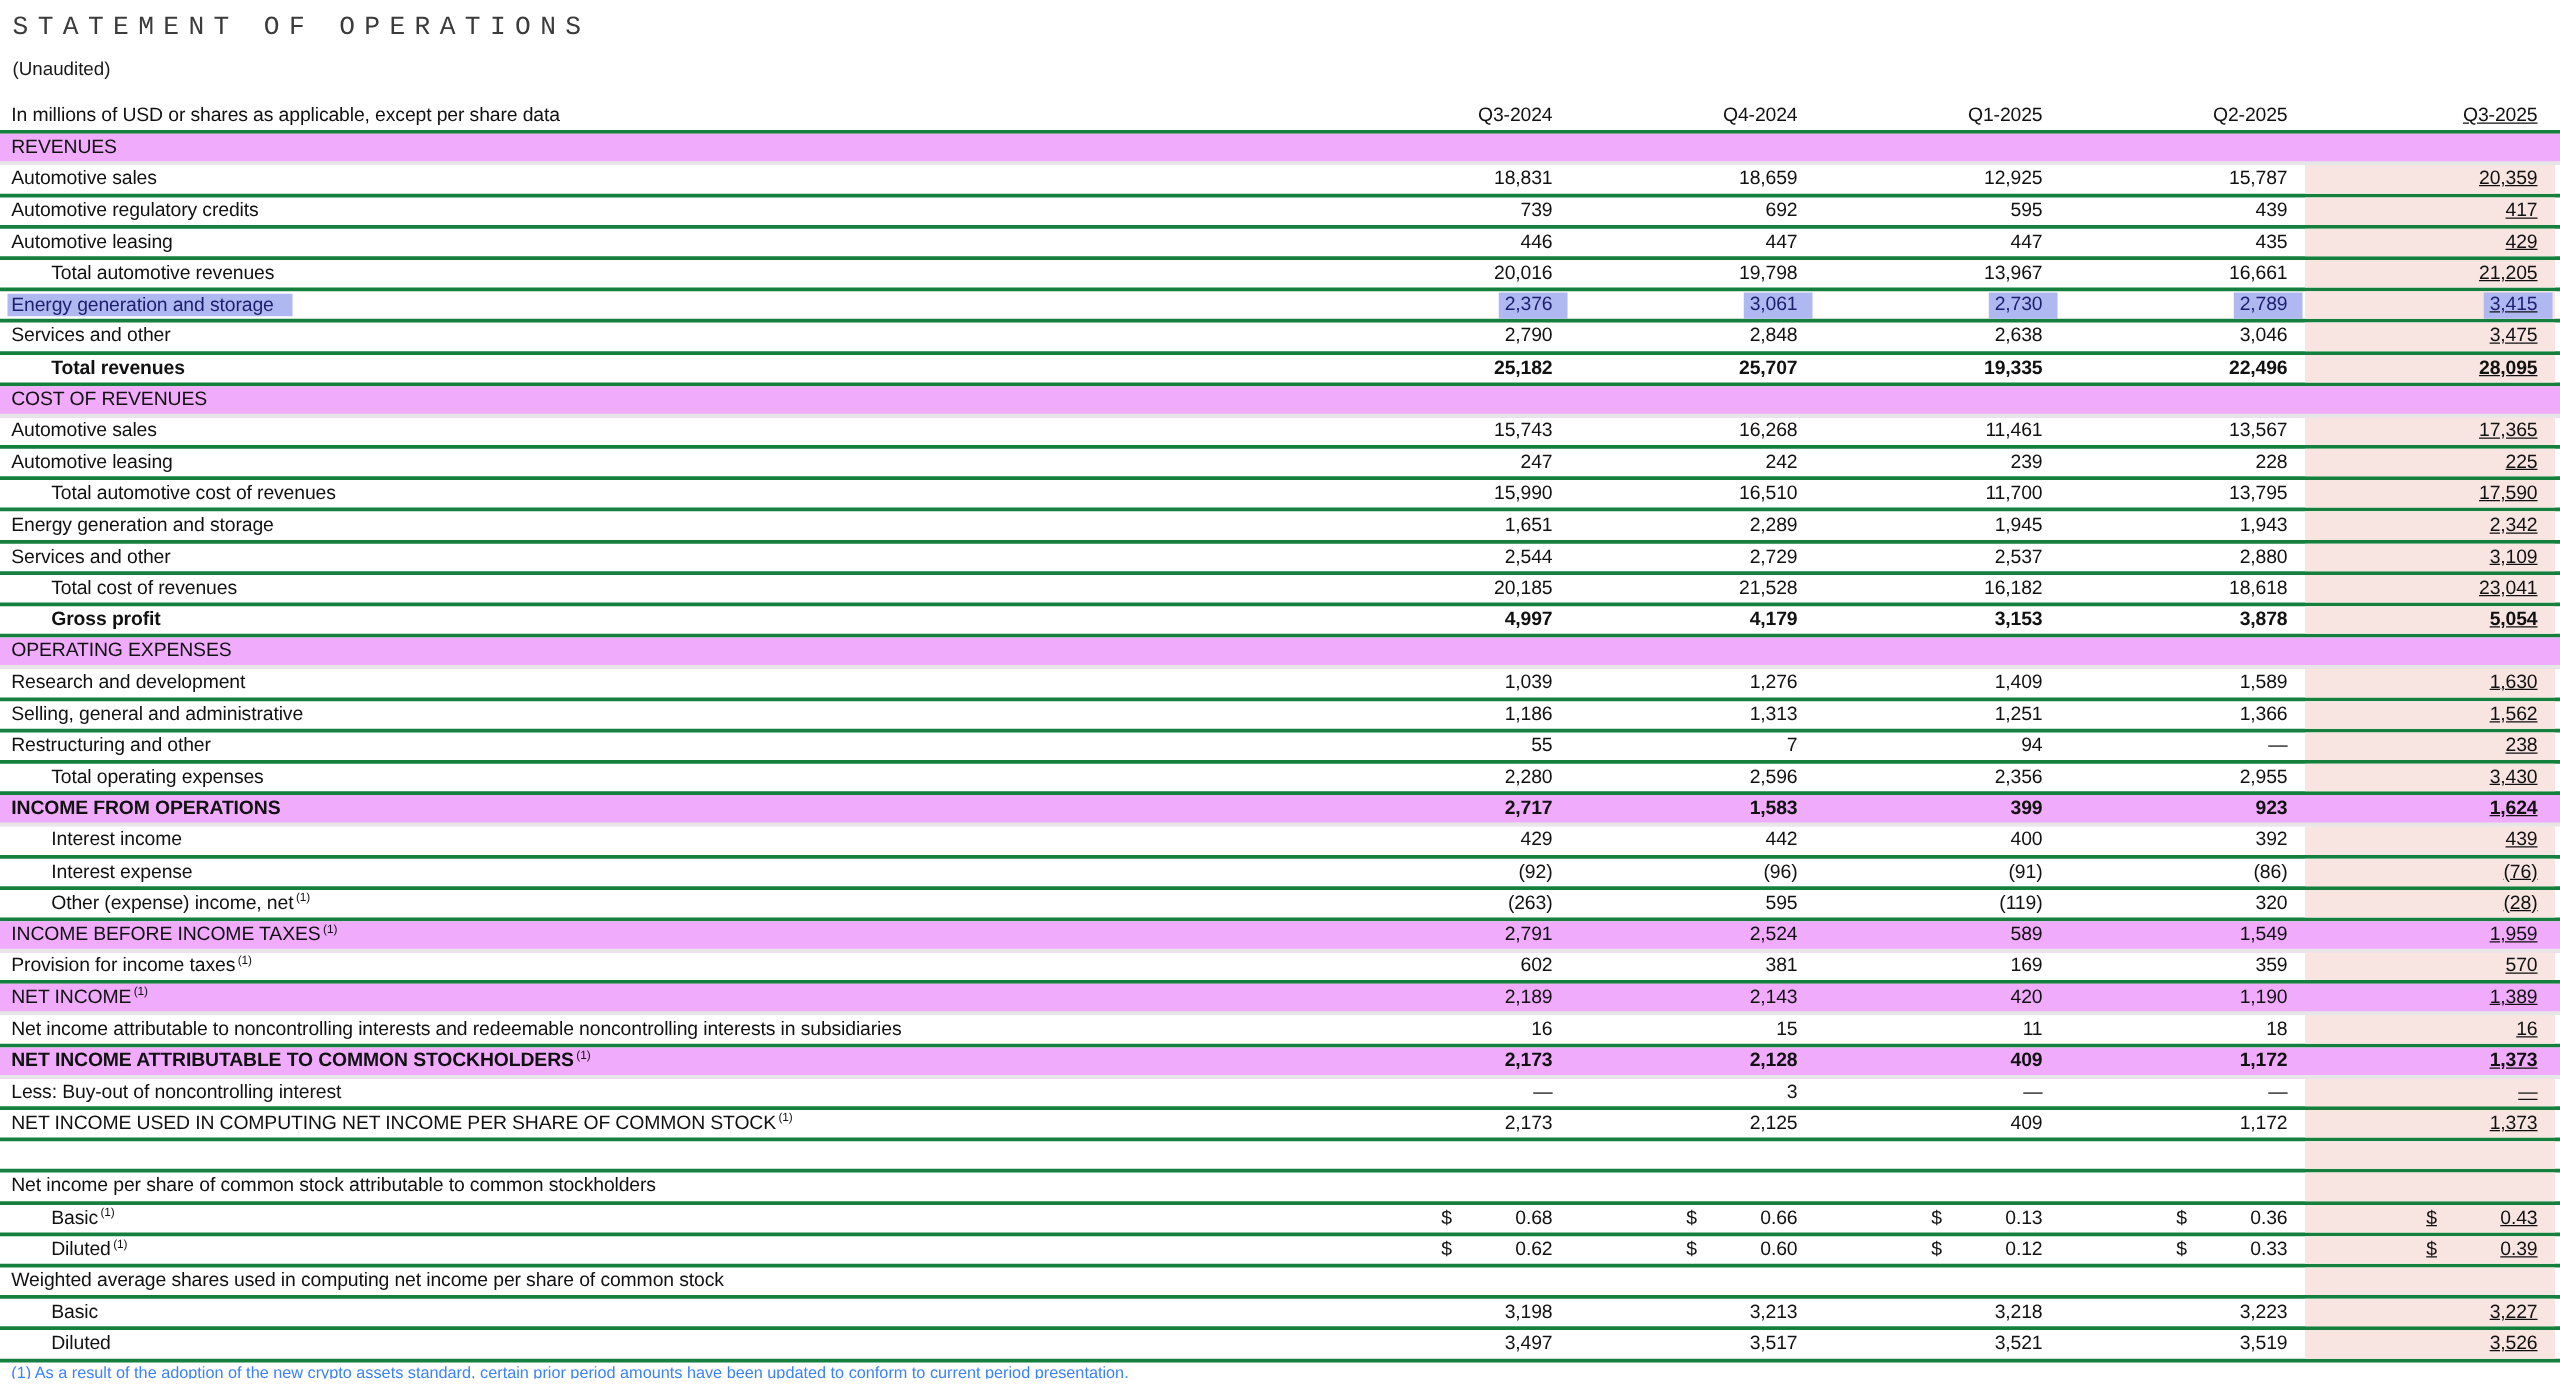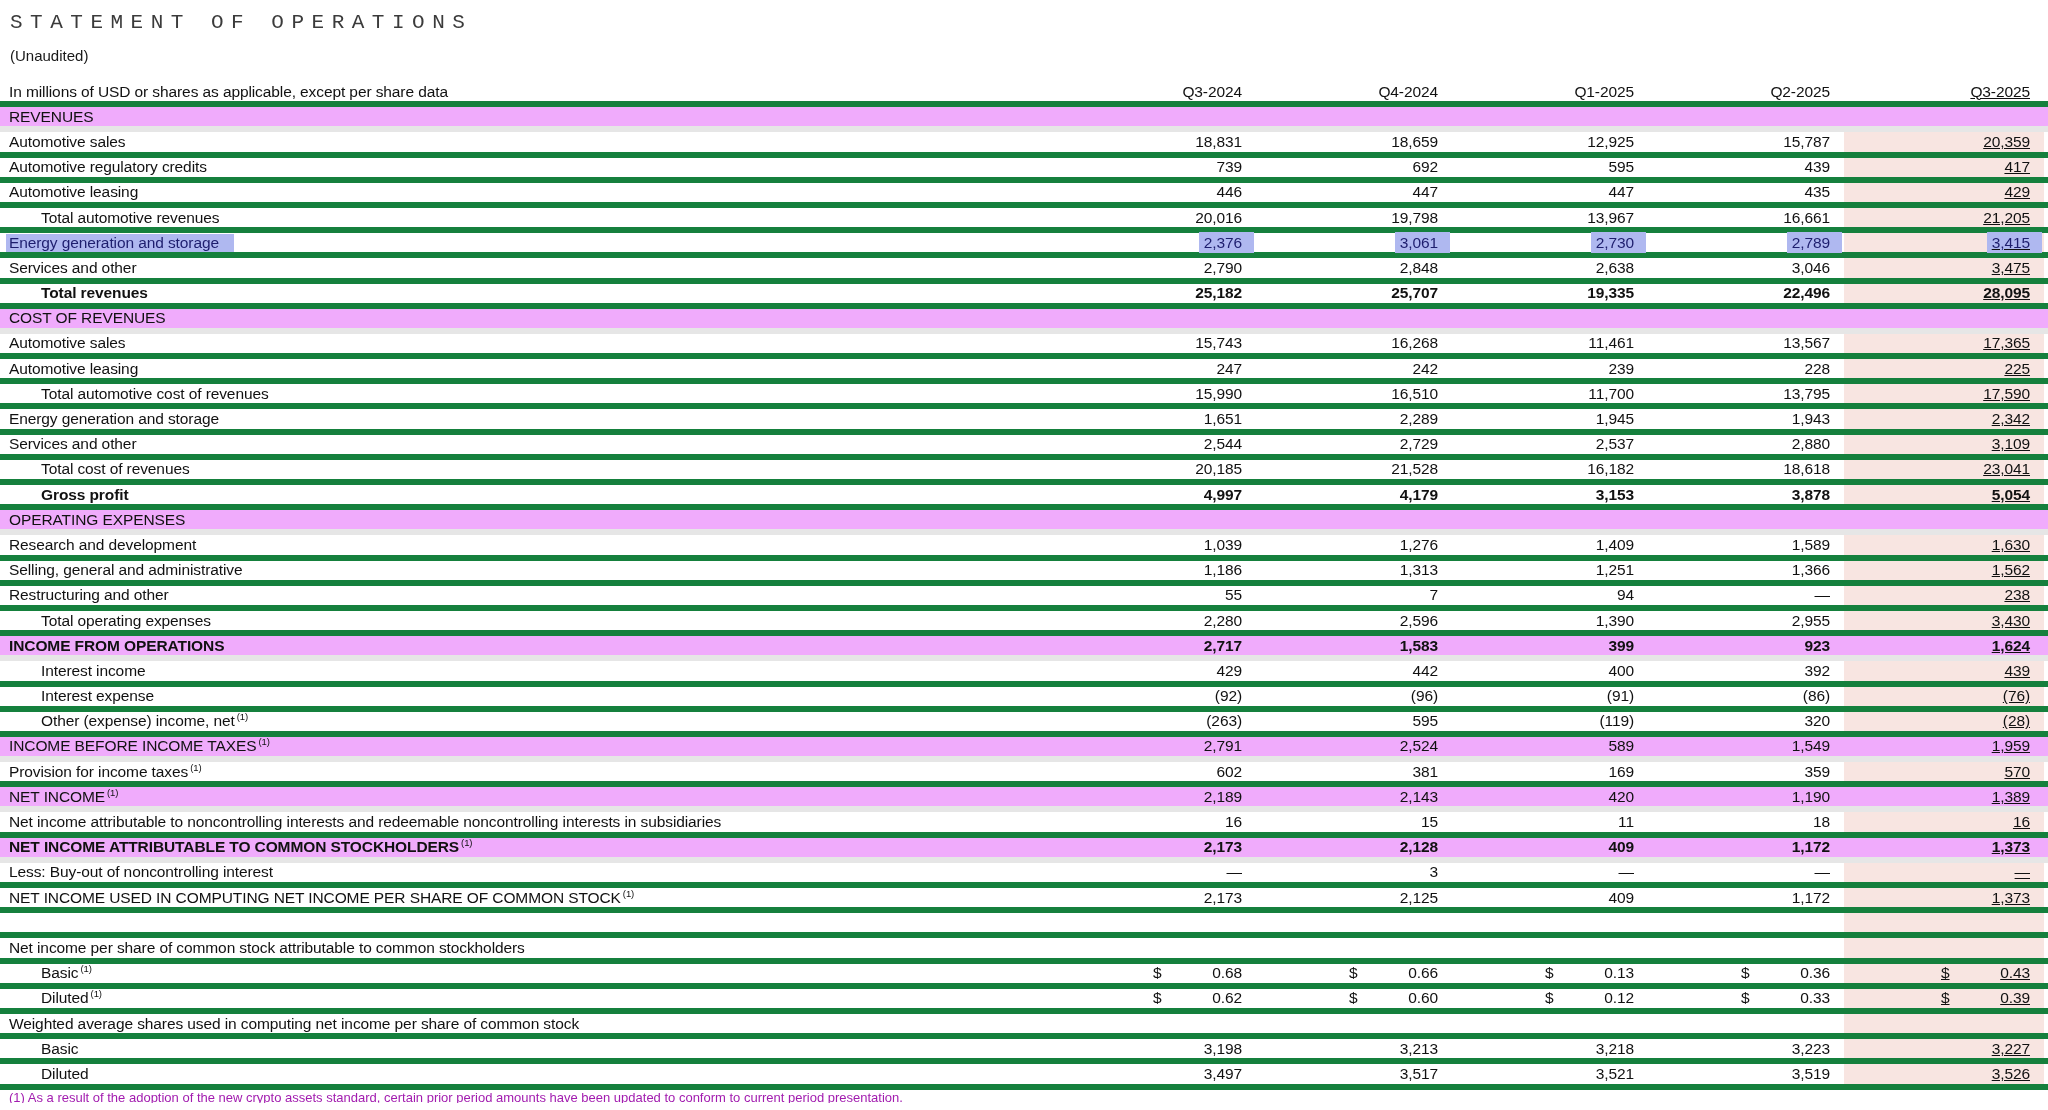--- a/index.html
+++ b/index.html
@@ -9,40 +9,40 @@
   }
   .page{padding-top:9px;}
   .title{
     font-size:21px;letter-spacing:7.5px;color:#3b3b3b;
     padding-left:10px;line-height:27px;white-space:nowrap;font-family:Liberation Mono, monospace;
   }
   .subtitle{font-size:15px;color:#181818;padding-left:10px;line-height:26px;margin-top:7px;}
   .fin-table{margin-top:13px;font-size:15.5px;letter-spacing:-0.1px;}
   .row{
     display:flex;align-items:center;height:25.2px;box-sizing:border-box;
-    border-bottom:6px solid #15803d;
+    border-bottom:3px solid #15803d;
   }
   .row.gray{background:#f0abfc;border-bottom-color:#e6e6e6;}
   .row.bold .lbl,.row.bold .c{font-weight:700;}
   .lbl{flex:1;padding-left:9px;white-space:nowrap;overflow:hidden;}
   .lbl.indent{padding-left:41px;}
   .c{
     width:196px;box-sizing:border-box;height:100%;
     display:flex;align-items:center;justify-content:flex-end;
     padding-right:14px;white-space:nowrap;
   }
   .c.c5{width:200px;margin-right:4px;text-decoration:underline;}
   .c.pink{background:var(--pink,#f8e5e1);}
   sup.fn{font-size:9.5px;line-height:0;vertical-align:6px;margin-left:2px;font-weight:400;}
   .hl{background:var(--blue,#afb8f0);color:#1e1e6e;padding:1.5px 12px 1.5px 5px;margin-right:-12px;}
   .hl-label{background:var(--blue,#afb8f0);color:#1e1e6e;padding:1.5px 15px 1.5px 3px;margin-left:-3px;}
   .money{display:inline-flex;width:89px;justify-content:space-between;}
   .footnote{
     height:12px;overflow:hidden;padding-left:9px;margin-top:1px;
-    font-size:13px;line-height:14px;color:#a21caf;white-space:nowrap;
+    font-size:13px;line-height:14px;color:#3b82f6;white-space:nowrap;
   }
 </style>
 </head>
 <body style="--pink: #f8e5e1; --blue: #afb8f0;">
 
 <div class="page">
   <div class="title">STATEMENT OF OPERATIONS</div>
   <div class="subtitle">(Unaudited)</div>
 
   <div class="fin-table" id="fin-table">
@@ -221,21 +221,21 @@
         <div class="c">55</div>
         <div class="c">7</div>
         <div class="c">94</div>
         <div class="c">—</div>
         <div class="c c5 pink">238</div>
       </div>
       <div class="row">
         <div class="lbl indent">Total operating expenses</div>
         <div class="c">2,280</div>
         <div class="c">2,596</div>
-        <div class="c">1,390</div>
+        <div class="c">2,356</div>
         <div class="c">2,955</div>
         <div class="c c5 pink">3,430</div>
       </div>
       <div class="row gray bold">
         <div class="lbl">INCOME FROM OPERATIONS</div>
         <div class="c">2,717</div>
         <div class="c">1,583</div>
         <div class="c">399</div>
         <div class="c">923</div>
         <div class="c c5">1,624</div>

